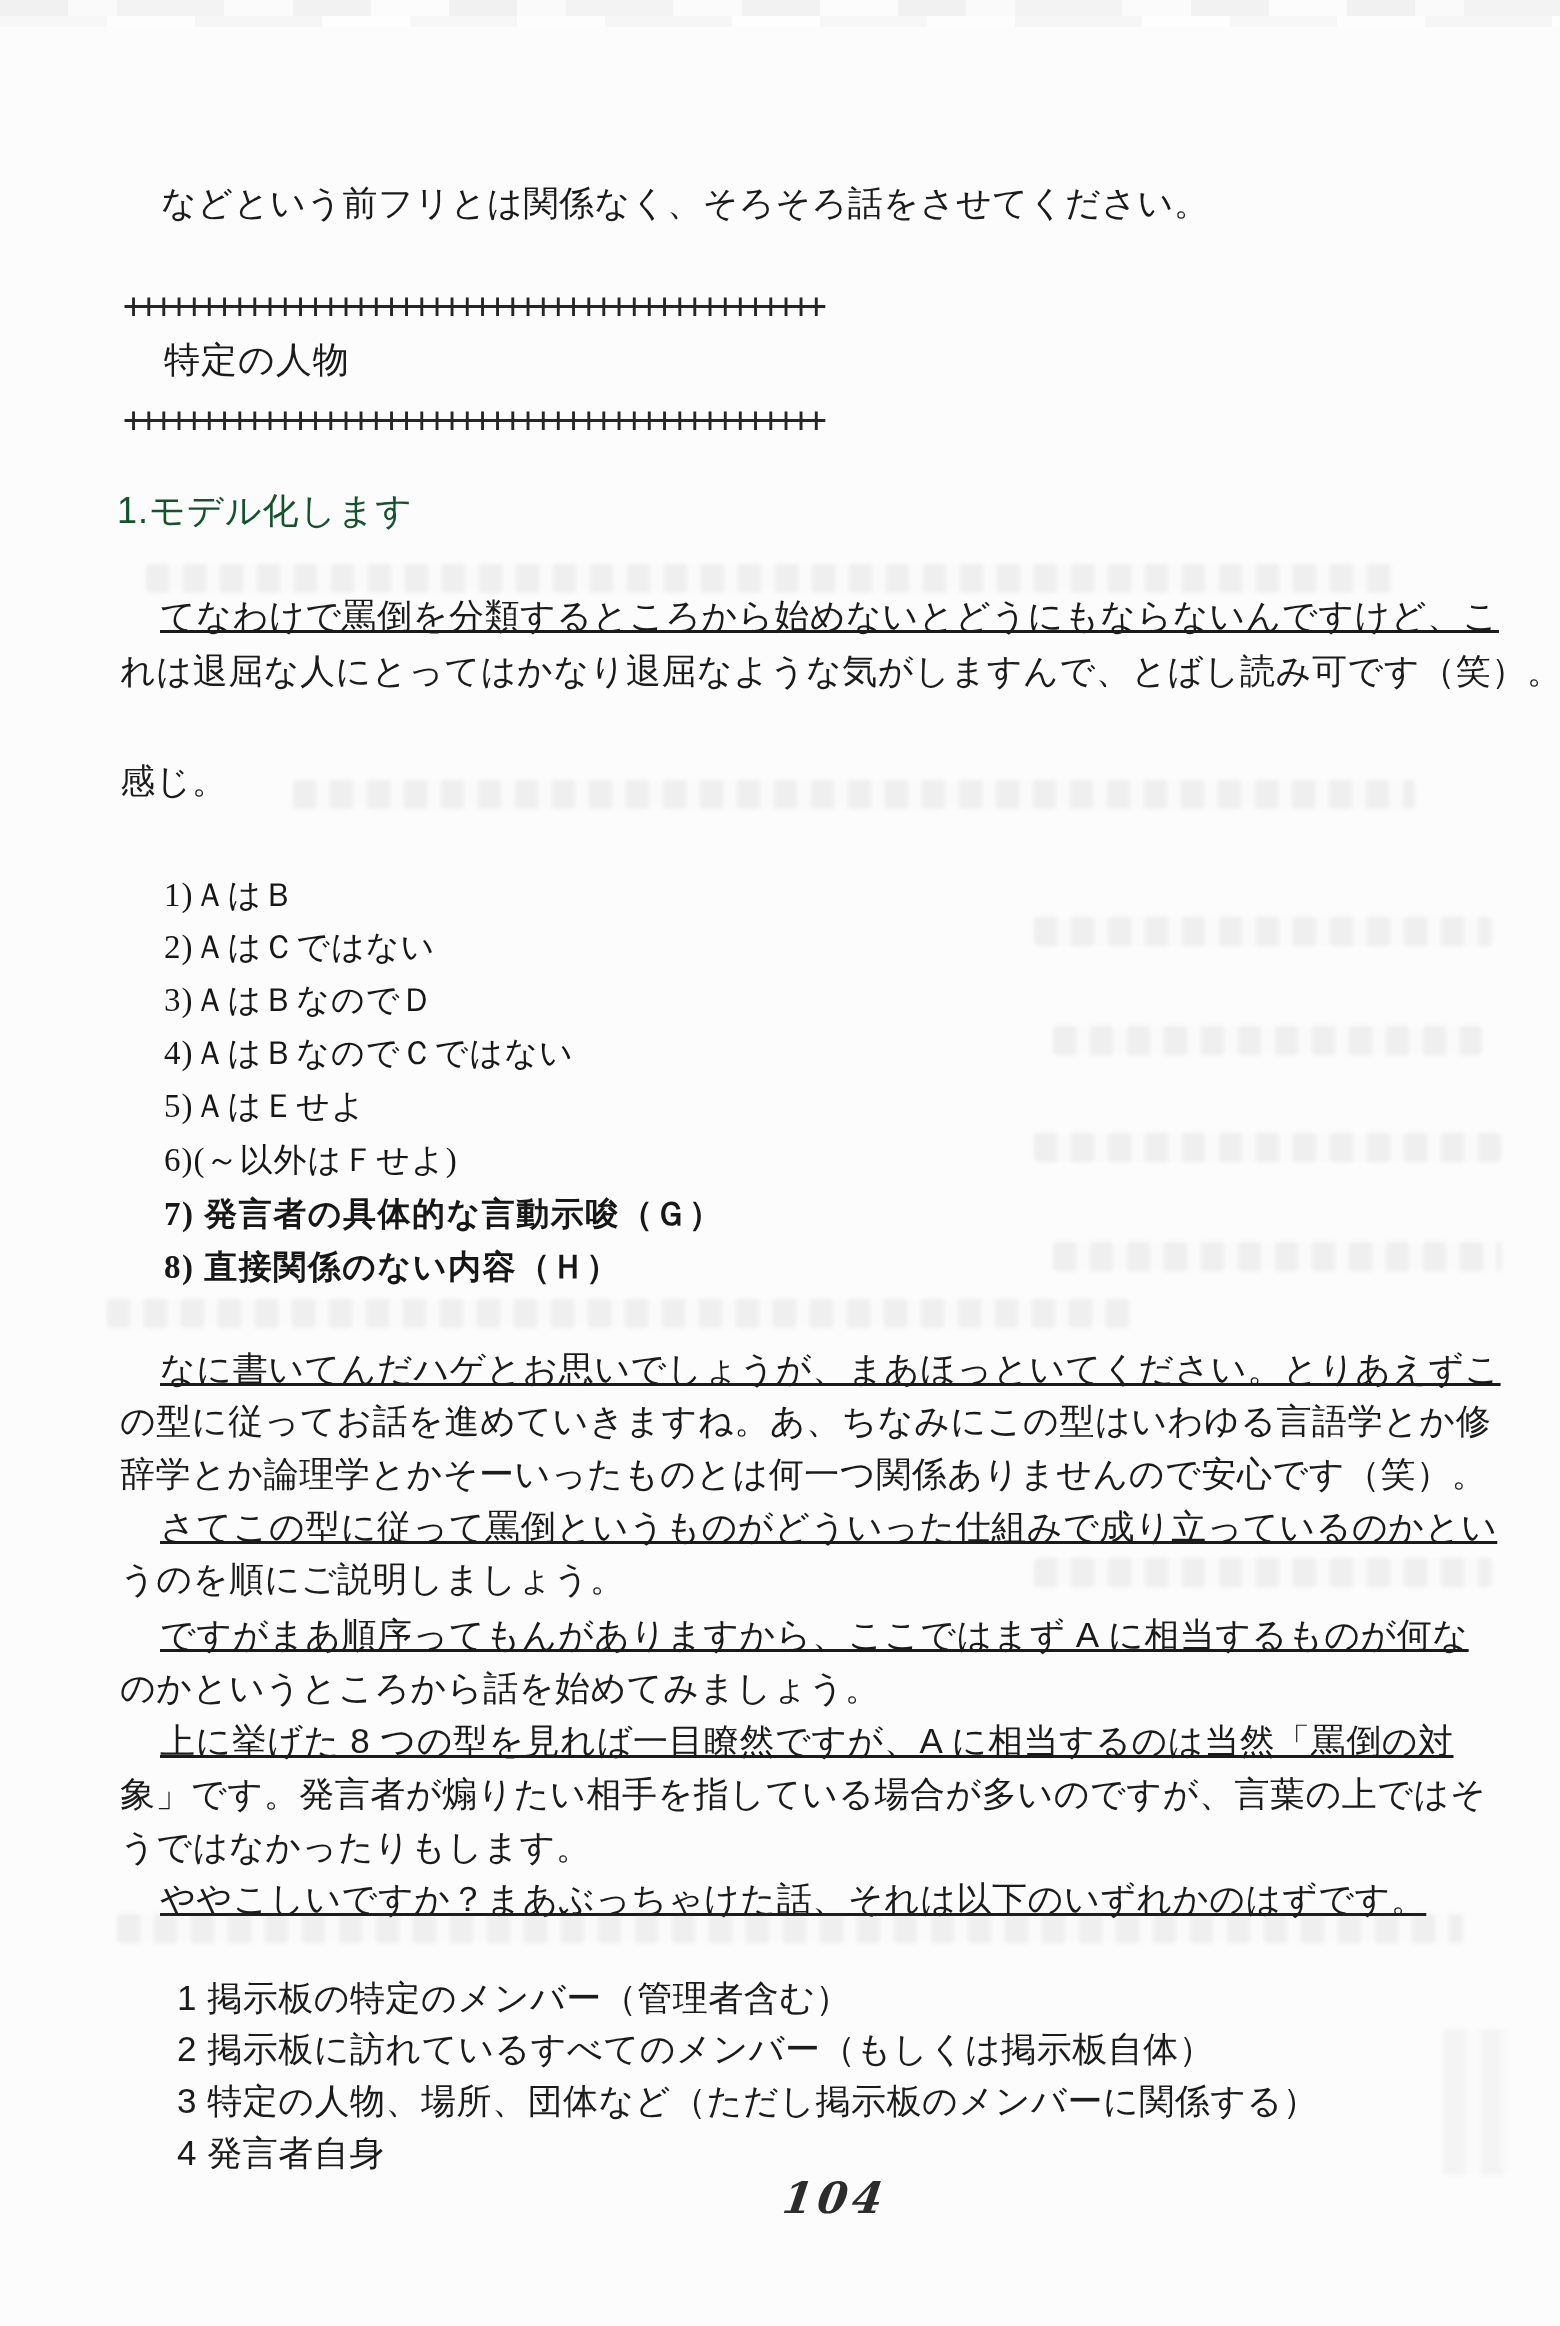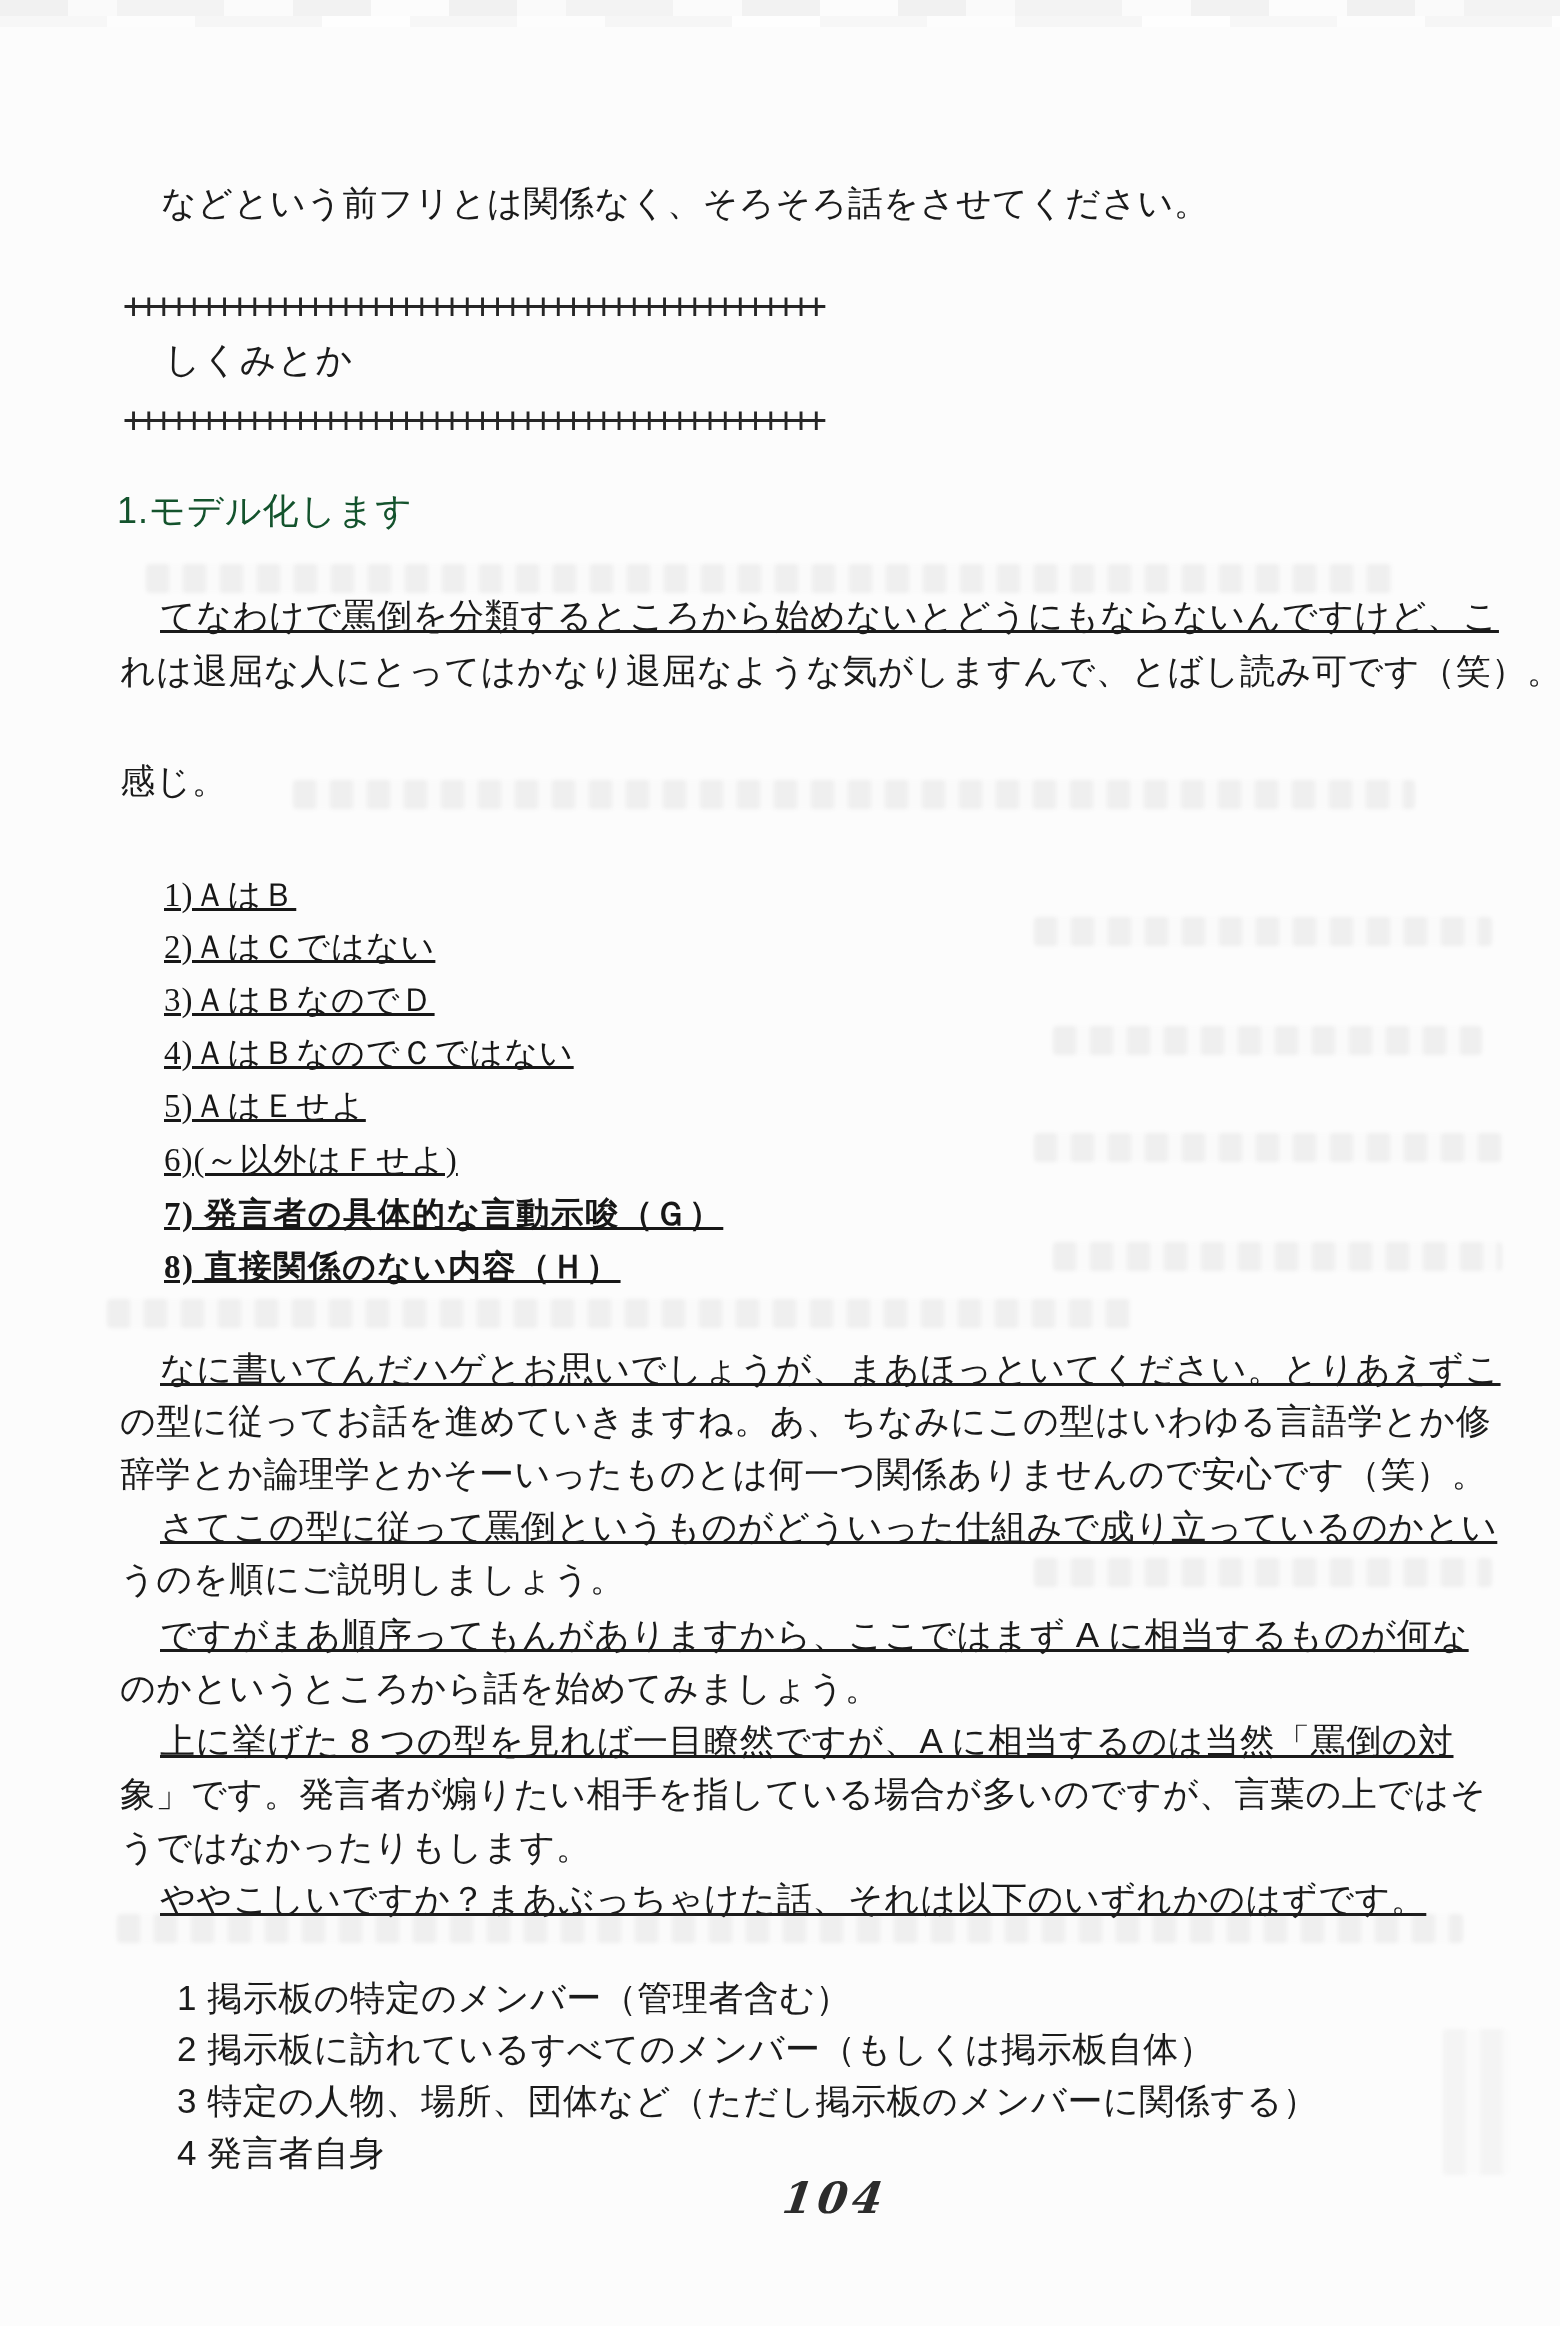--- a/index.html
+++ b/index.html
@@ -32,21 +32,21 @@
   .divider{
     position:absolute;left:123px;white-space:nowrap;
     font-family:"DejaVu Sans Mono", monospace;
     font-size:35px;line-height:1;letter-spacing:-5.9px;color:#262626;
   }
   .section-label{position:absolute;left:164px;font-size:36px;line-height:1;letter-spacing:1px;white-space:nowrap;}
   .heading{position:absolute;left:117px;font-size:36px;line-height:1;font-weight:normal;letter-spacing:1px;white-space:nowrap;color:#14532d;}
   .mlist{
     position:absolute;left:164px;white-space:nowrap;
     font-family:"Liberation Serif", serif;
-    font-size:33px;line-height:1;letter-spacing:1px;color:#171717;text-decoration:underline;
+    font-size:33px;line-height:1;letter-spacing:1px;color:#171717;
   }
   .mbold{font-weight:bold;letter-spacing:1.5px;}
   .tlist{left:177px;text-align:right;}
   .page-number{
     position:absolute;left:783px;top:2173px;
     font-family:"DejaVu Serif", serif;
     font-style:italic;font-weight:bold;
     font-size:43px;letter-spacing:4.9px;color:#2c2c2c;
     transform:skewX(-8deg);
   }
@@ -62,21 +62,21 @@
 <body>
 
 <div id="page">
 
   <div class="top-band"></div>
   <div class="top-band2"></div>
 
   <div class="line intro" style="top:185px">などという前フリとは関係なく、そろそろ話をさせてください。</div>
 
   <div class="divider" style="top:289px">++++++++++++++++++++++++++++++++++++++++++++++</div>
-  <div class="section-label" style="top:342px">しくみとか</div>
+  <div class="section-label" style="top:342px">特定の人物</div>
   <div class="divider" style="top:403px">++++++++++++++++++++++++++++++++++++++++++++++</div>
 
   <div class="heading" style="top:493px">1.モデル化します</div>
 
   <div class="line indent" style="top:598px">てなわけで罵倒を分類するところから始めないとどうにもならないんですけど、こ</div>
   <div class="line" style="top:653px">れは退屈な人にとってはかなり退屈なような気がしますんで、とばし読み可です（笑）。</div>
   <div class="line" style="top:763px">感じ。</div>
 
   <div class="mlist" style="top:879px">1)ＡはＢ</div>
   <div class="mlist" style="top:931px">2)ＡはＣではない</div>

